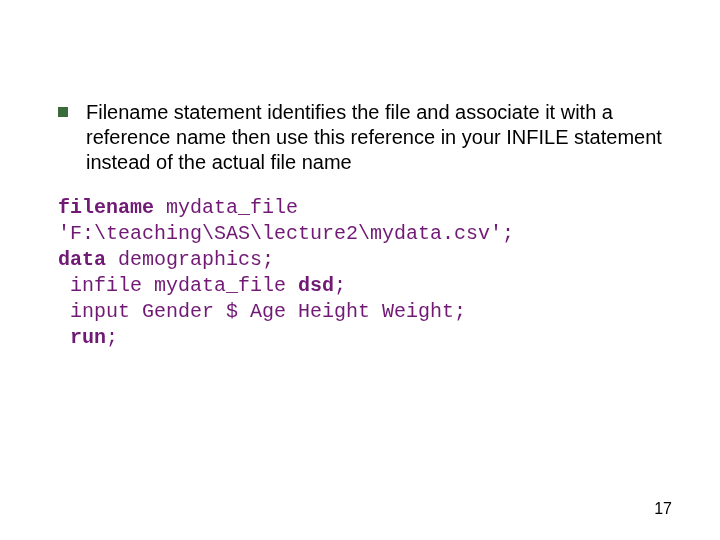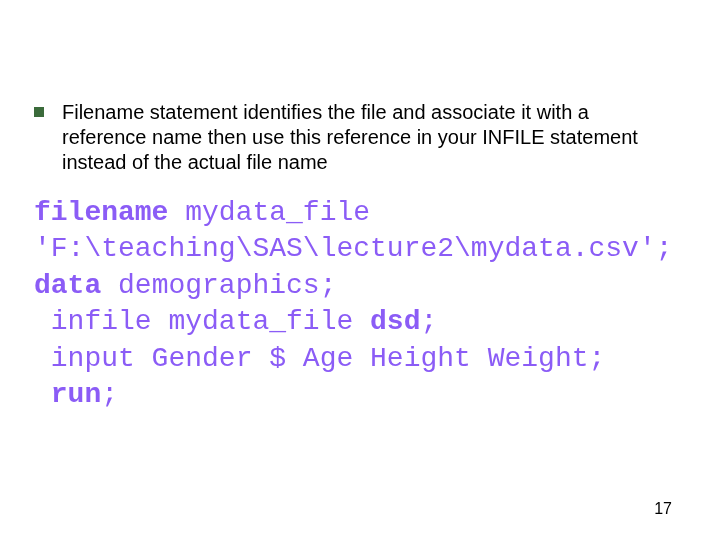--- a/index.html
+++ b/index.html
@@ -23,21 +23,21 @@
     top: 24px;
     left: 42px;
     font-size: 32px;
     color: #3b3b7a;
     font-weight: 400;
     letter-spacing: 0.2px;
   }
   .body {
     position: absolute;
     top: 100px;
-    left: 34px;
+    left: 58px;
     right: 42px;
   }
   .bullet-row {
     display: flex;
     align-items: flex-start;
     margin-bottom: 20px;
   }
   .bullet {
     width: 10px;
     height: 10px;
@@ -46,24 +46,24 @@
     margin-top: 7px;
     margin-right: 18px;
   }
   .bullet-text {
     font-size: 20px;
     line-height: 1.25;
     color: #000;
   }
   .code {
     font-family: "Courier New", Courier, monospace;
-    font-size: 28px;
+    font-size: 20px;
     line-height: 1.3;
     white-space: pre;
-    color: #8b5cf6;
+    color: #701a75;
     margin-top: 10px;
   }
   .code .kw {
     font-weight: bold;
   }
   .page-num {
     position: absolute;
     bottom: 22px;
     right: 48px;
     font-size: 16px;

